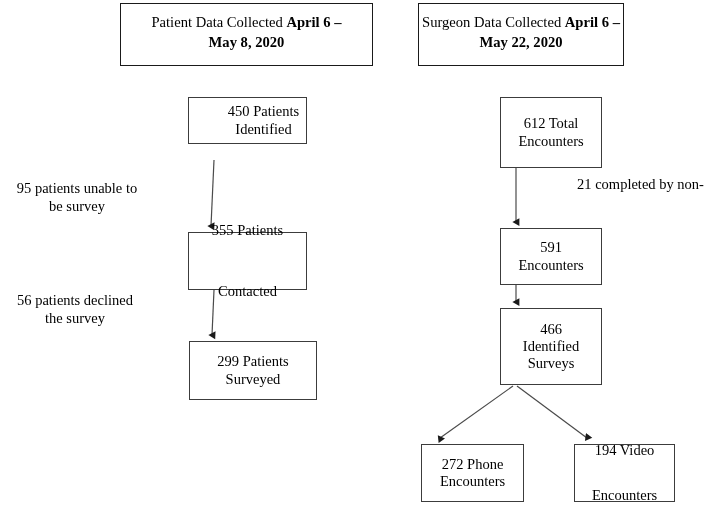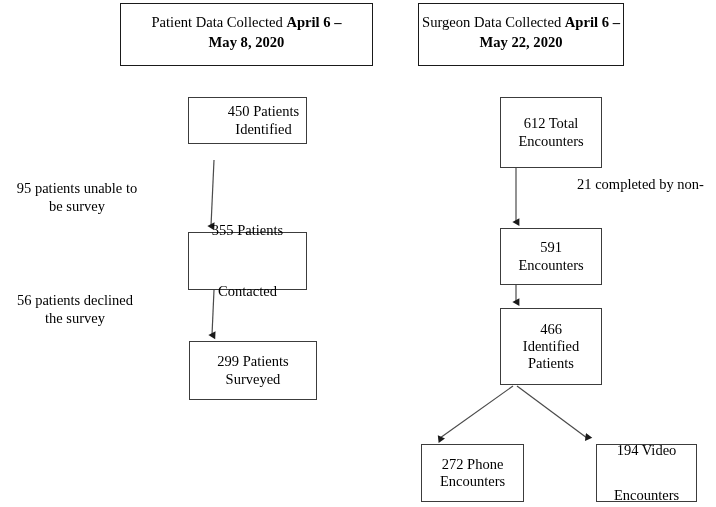--- a/index.html
+++ b/index.html
@@ -124,29 +124,29 @@
   </div>
 
   <div class="node" style="left:464px; top:228px; width:102px; height:57px;text-align:right;">
     <span class="line">591</span>
     <span class="line">Encounters</span>
   </div>
 
   <div class="node" style="left:464px; top:308px; width:102px; height:77px;text-align:right;">
     <span class="line">466</span>
     <span class="line">Identified</span>
-    <span class="line">Patients</span>
+    <span class="line">Surveys</span>
   </div>
 
   <div class="node" style="left:385px; top:444px; width:103px; height:58px;">
     <span class="line">272 Phone</span>
     <span class="line">Encounters</span>
   </div>
 
-  <div class="node" style="left:560px; top:444px; width:101px; height:58px;gap:28px;">
+  <div class="node" style="left:538px; top:444px; width:101px; height:58px;gap:28px;">
     <span class="line">194 Video</span>
     <span class="line">Encounters</span>
   </div>
 
   <div class="annot" style="left:565px; top:176px; width:151px;">
     <span class="line">21 completed by non-</span>
   </div>
 
 </div>
 

